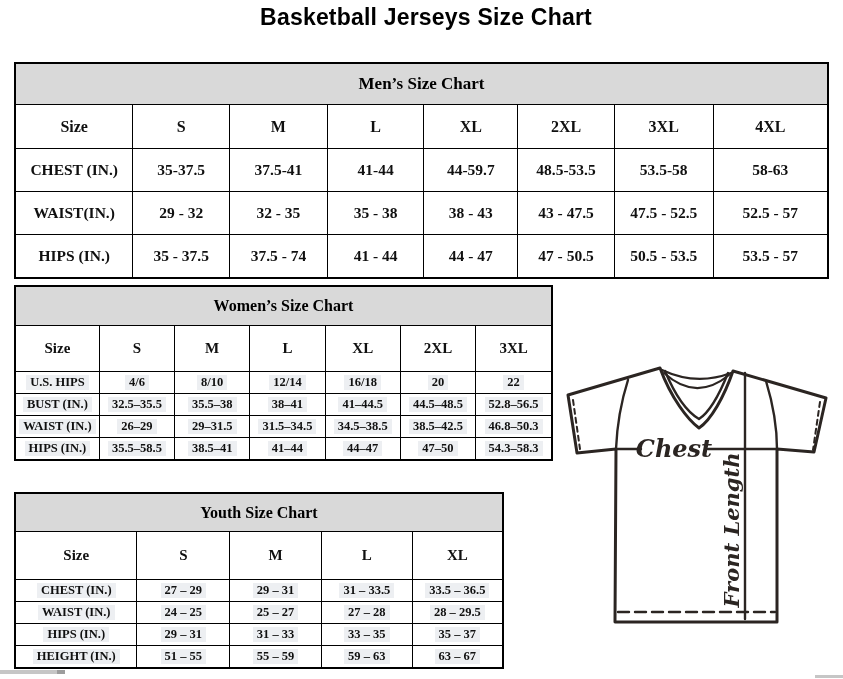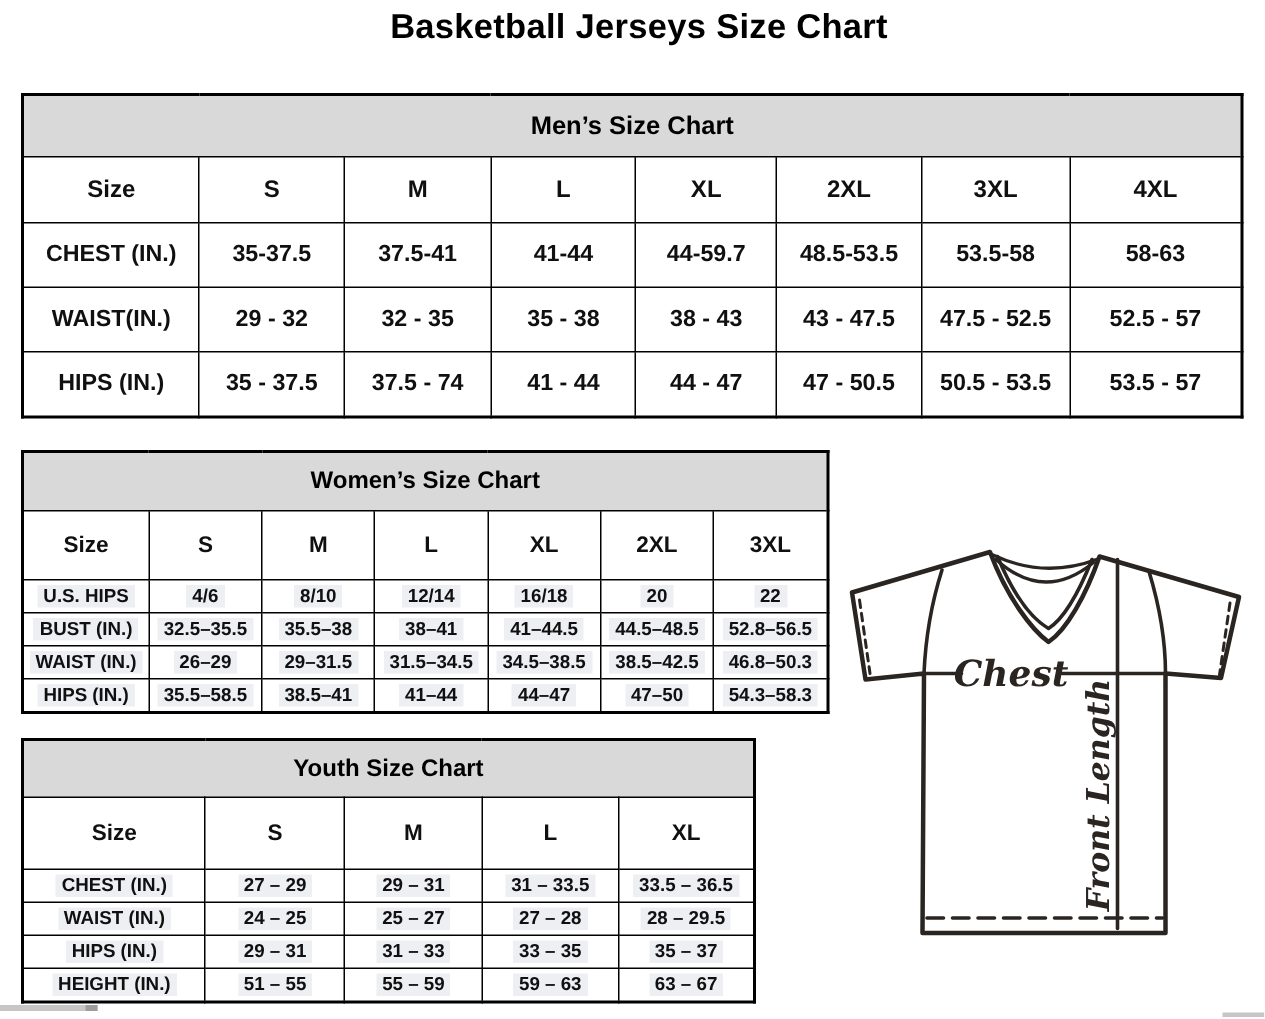--- a/index.html
+++ b/index.html
@@ -1,32 +1,32 @@
 <!DOCTYPE html>
 <html><head>
 <meta charset="utf-8">
 <style>
   html,body{margin:0;padding:0;background:#fff;}
   #page{position:relative;width:843px;height:679px;background:#fff;overflow:hidden;
         font-family:"Liberation Sans",sans-serif;color:#101010;}
   #main-title{position:absolute;left:0;top:4px;width:812px;text-align:center;
         font-size:23px;font-weight:bold;color:#000;letter-spacing:.2px;padding-left:20px;}
-  table{border-collapse:collapse;table-layout:fixed;position:absolute;background:#fff;}
+  table{border-collapse:collapse;table-layout:fixed;position:absolute;background:#fff;font-family:Liberation Serif, serif;}
   table{border:2px solid #000;}
   td{border:1px solid #000;text-align:center;vertical-align:middle;overflow:hidden;
      white-space:nowrap;padding:0;}
   td.band{background:#d9d9d9;font-weight:bold;font-size:17px;color:#000;}
   
   #mens{left:14px;top:62px;width:815px;}
   #mens td.band{height:40px;}
   #mens tr.head td{height:43px;font-weight:bold;font-size:16px;}
   #mens tr.data td{height:42px;font-weight:bold;font-size:15.5px;}
   #mens td.lbl{font-size:14.5px;}
   
-  #womens{left:14px;top:300px;width:539px;}
+  #womens{left:14px;top:285px;width:539px;}
   #womens td.band{height:38px;font-size:16px;}
   #womens tr.head td{height:45px;font-weight:bold;font-size:15px;}
   #womens tr.data td{height:21px;font-weight:bold;font-size:12.5px;}
   #womens td.lbl{font-size:12px;}
   
   #youth{left:14px;top:492px;width:490px;}
   #youth td.band{height:37px;font-size:16px;}
   #youth tr.head td{height:47px;font-weight:bold;font-size:15px;}
   #youth tr.data td{height:21px;font-weight:bold;font-size:12.5px;}
   #youth td.lbl{font-size:12px;}

